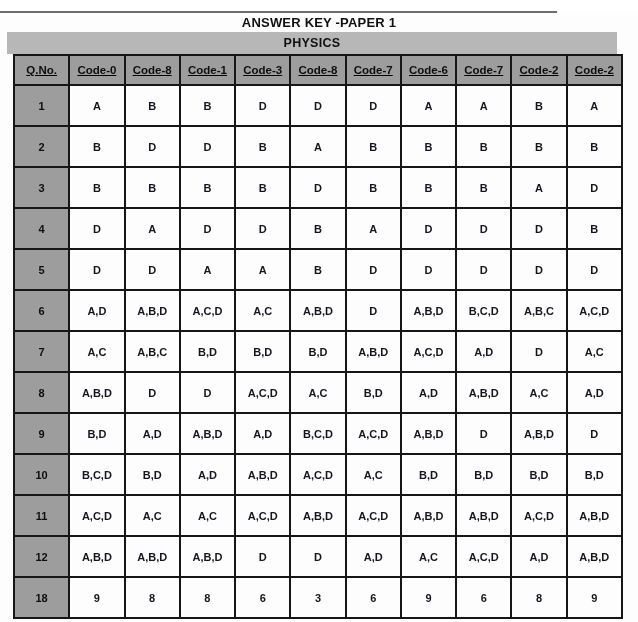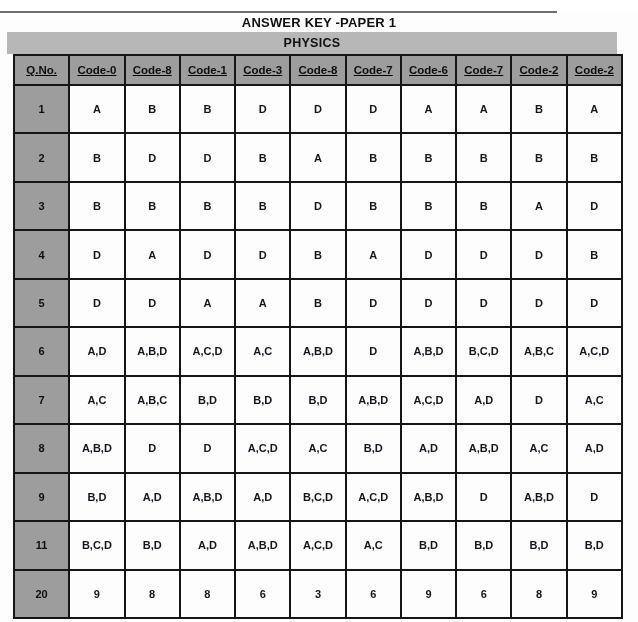--- a/index.html
+++ b/index.html
@@ -196,34 +196,60 @@
           <td>A,B,D</td>
           <td>A,D</td>
           <td>B,C,D</td>
           <td>A,C,D</td>
           <td>A,B,D</td>
           <td>D</td>
           <td>A,B,D</td>
           <td>D</td>
         </tr>
         <tr>
+          <td class="qno">10</td>
+          <td>B,C,D</td>
+          <td>B,D</td>
+          <td>A,D</td>
+          <td>A,B,D</td>
+          <td>A,C,D</td>
+          <td>A,C</td>
+          <td>B,D</td>
+          <td>B,D</td>
+          <td>B,D</td>
+          <td>B,D</td>
+        </tr>
+        <tr>
           <td class="qno">11</td>
-          <td>B,C,D</td>
-          <td>B,D</td>
-          <td>A,D</td>
-          <td>A,B,D</td>
-          <td>A,C,D</td>
-          <td>A,C</td>
-          <td>B,D</td>
-          <td>B,D</td>
-          <td>B,D</td>
-          <td>B,D</td>
-        </tr>
-        <tr>
-          <td class="qno">20</td>
+          <td>A,C,D</td>
+          <td>A,C</td>
+          <td>A,C</td>
+          <td>A,C,D</td>
+          <td>A,B,D</td>
+          <td>A,C,D</td>
+          <td>A,B,D</td>
+          <td>A,B,D</td>
+          <td>A,C,D</td>
+          <td>A,B,D</td>
+        </tr>
+        <tr>
+          <td class="qno">12</td>
+          <td>A,B,D</td>
+          <td>A,B,D</td>
+          <td>A,B,D</td>
+          <td>D</td>
+          <td>D</td>
+          <td>A,D</td>
+          <td>A,C</td>
+          <td>A,C,D</td>
+          <td>A,D</td>
+          <td>A,B,D</td>
+        </tr>
+        <tr>
+          <td class="qno">18</td>
           <td>9</td>
           <td>8</td>
           <td>8</td>
           <td>6</td>
           <td>3</td>
           <td>6</td>
           <td>9</td>
           <td>6</td>
           <td>8</td>
           <td>9</td>

